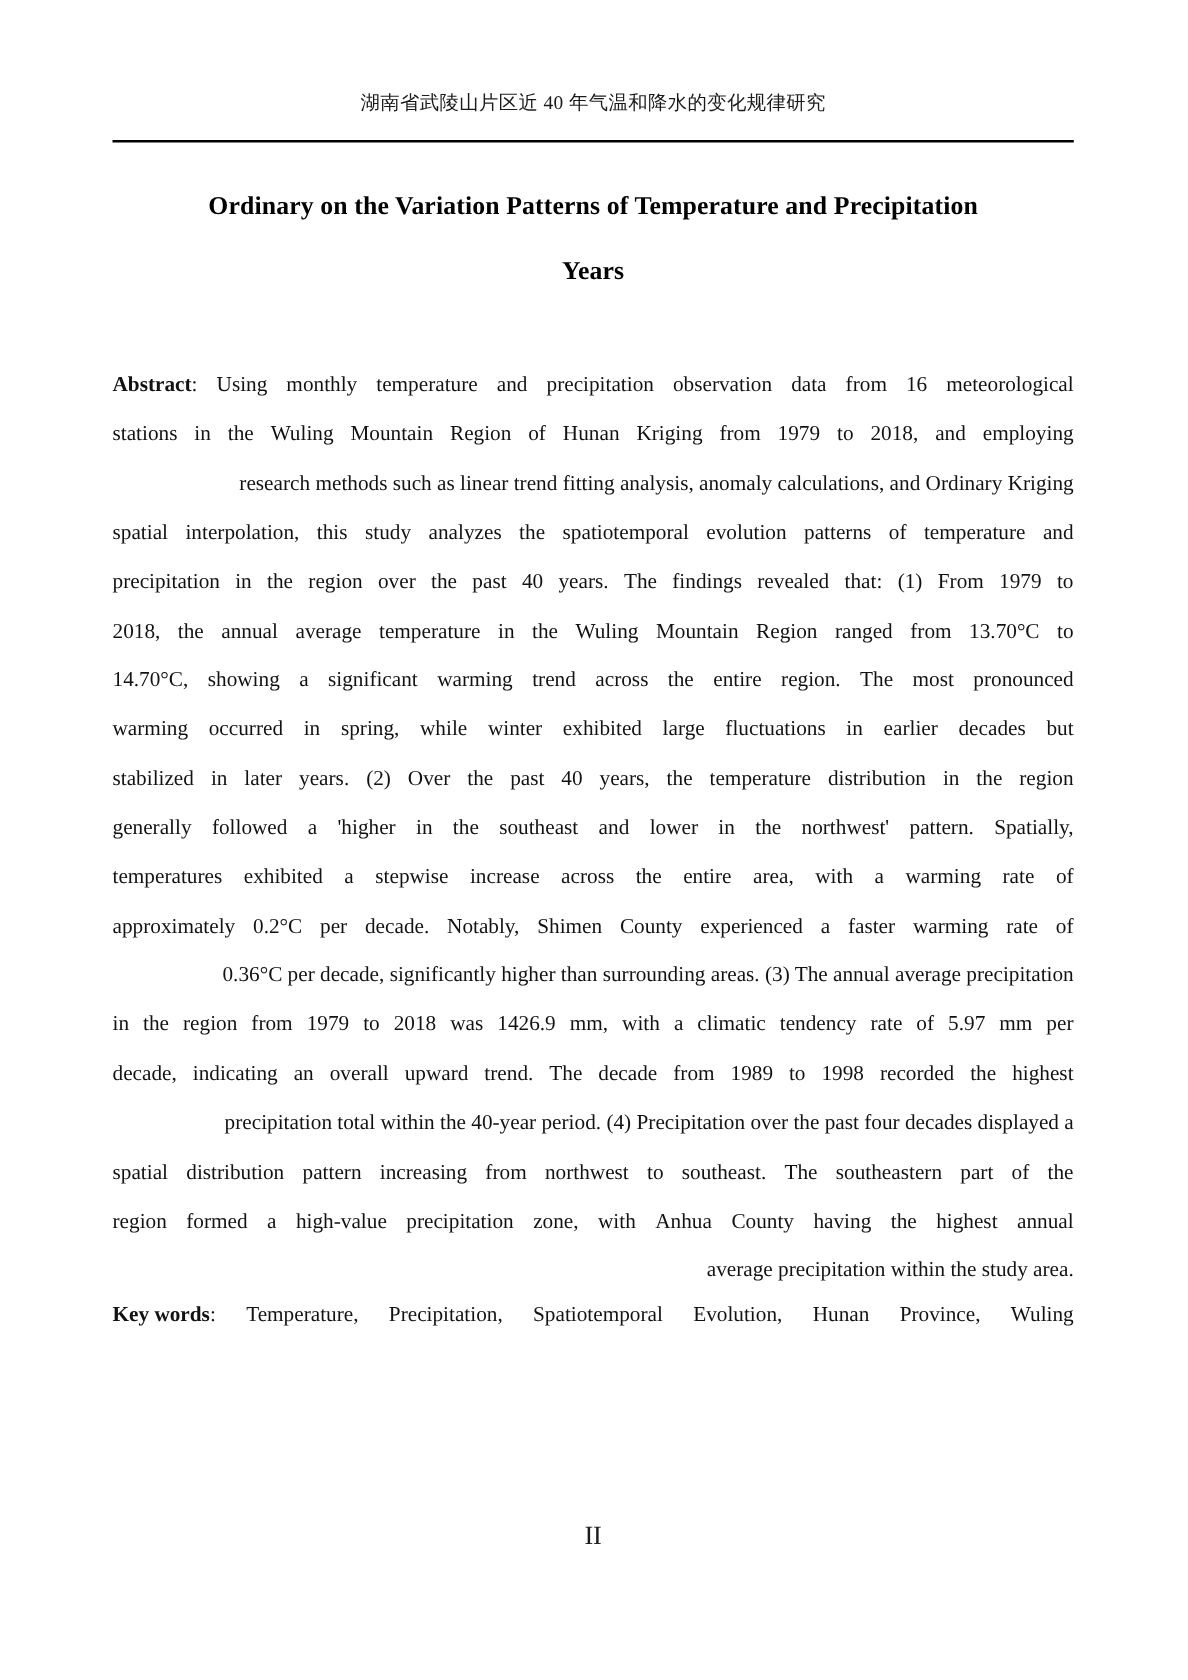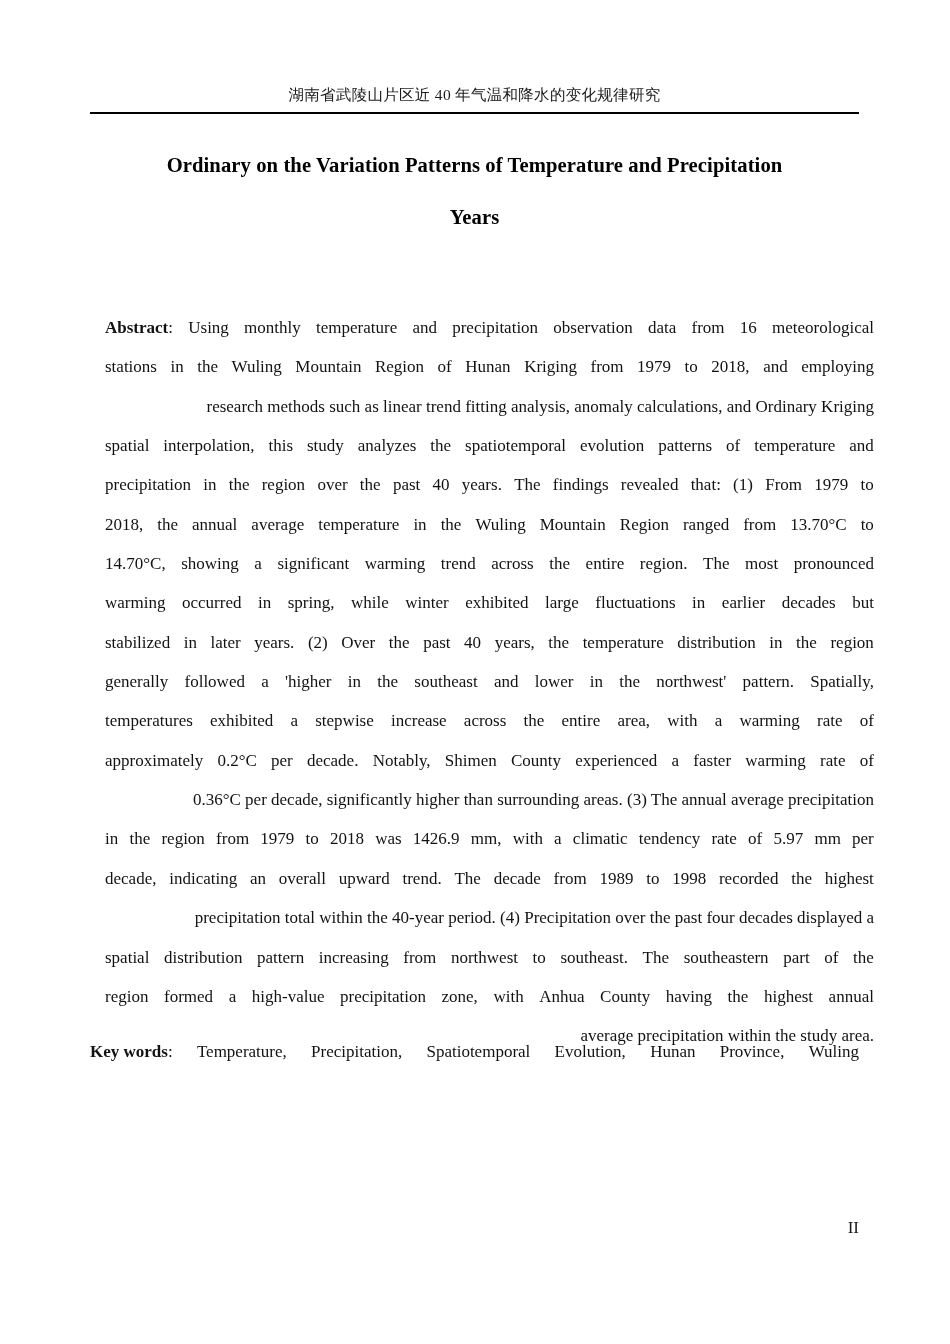--- a/index.html
+++ b/index.html
@@ -27,21 +27,21 @@
     left: 90px;
     top: 0;
     width: 769px;
     height: 1344px;
   }
 
   
   .running-head {
     position: absolute;
     left: 0;
-    top: 84px;
+    top: 72px;
     width: 769px;
     text-align: center;
     font-family: "Liberation Serif", "DejaVu Serif", serif;
     font-size: 15.5px;
     line-height: 22px;
     letter-spacing: 0.3px;
     color: #1a1a1a;
     white-space: nowrap;
   }
   .header-rule {
@@ -68,23 +68,22 @@
   }
   .title-line {
     display: block;
     white-space: nowrap;
   }
 
   
   .abstract-block {
     position: absolute;
     left: 0;
-    top: 308px;
-    width: 769px;
-    margin-left: 15px;
+    top: 288px;
+    width: 769px;
   }
   .body-line {
     display: block;
     width: 769px;
     height: 39.35px;
     line-height: 39.35px;
     font-size: 17px;
     color: #121212;
     white-space: nowrap;
     overflow: visible;
@@ -115,22 +114,22 @@
     top: 1032px;
     width: 769px;
   }
 
   
   .page-number {
     position: absolute;
     left: 0;
     top: 1218px;
     width: 769px;
-    text-align: right;
-    font-size: 17px;
+    text-align: center;
+    font-size: 21px;
     line-height: 20px;
     color: #1a1a1a;
   }
 </style>
 </head>
 <body>
 
 <div class="page">
   <div class="content-frame">
 

